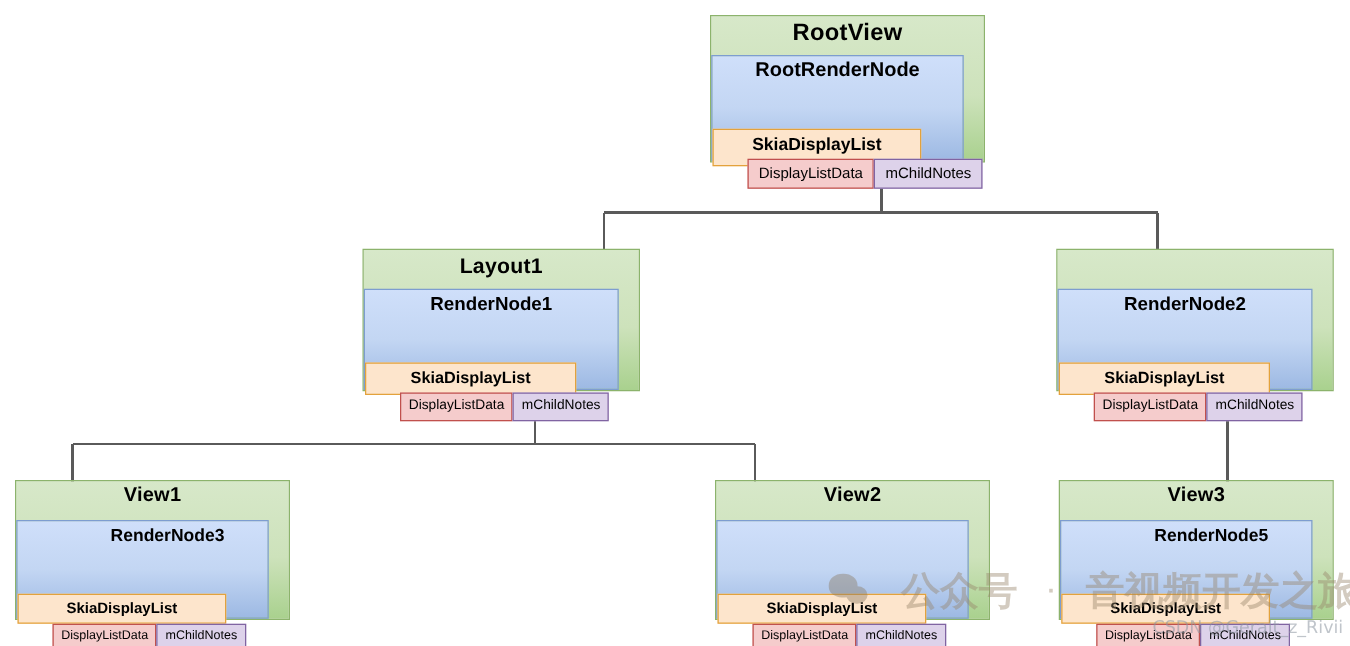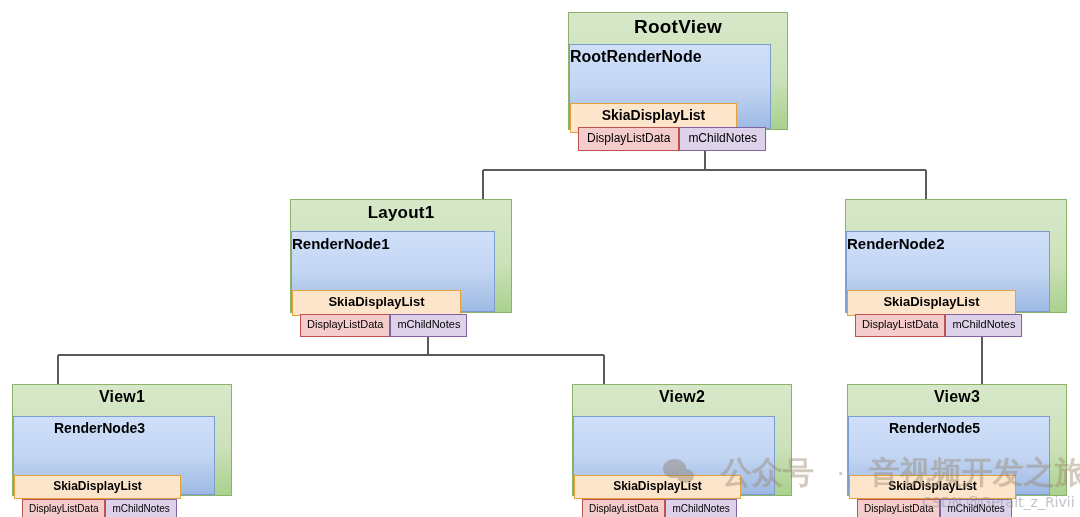--- a/index.html
+++ b/index.html
@@ -32,21 +32,21 @@
 
   
   .layer-rn{
     position:absolute;left:0;right:16px;top:31px;bottom:0;
     box-sizing:border-box;
     background:linear-gradient(180deg,#cfdffa 0%,#c3d6f3 50%,#9db9e3 100%);
     border:1px solid #7d9dd0;
   }
   .layer-rn > .ttl{
     position:absolute;left:0;right:0;top:3px;
-    text-align:left;
+    text-align:center;
     font-size:15px;font-weight:bold;color:#000;
   }
 
   
   .layer-dl{
     position:absolute;left:0;right:33px;top:58px;bottom:-5px;
     box-sizing:border-box;
     background:#fde5cc;
     border:1px solid #e3a23c;
   }
@@ -61,21 +61,21 @@
     position:absolute;left:7px;right:7px;top:23px;
     display:flex;justify-content:space-between;align-items:flex-start;
   }
   .chip{
     box-sizing:border-box;
     padding:4px 6px 5px 6px;
     font-size:11px;color:#000;
     text-align:center;white-space:nowrap;
     line-height:1.05;
   }
-  .chip-data{background:#f5cccc;border:1px solid #c0504d;}
+  .chip-data{background:#f5cccc;border:1px solid #c0504d;margin-left:20px;}
   .chip-notes{background:#ddd2ea;border:1px solid #8064a2;}
 
   
   .node.root .layer-view > .ttl{font-size:19px;}
   .node.root .layer-rn  > .ttl{font-size:16px;}
   .node.root .layer-dl  > .ttl{font-size:14px;}
   .node.root .chip{font-size:12px;padding:4px 8px 5px 8px;}
 
   
   .node.small .layer-view > .ttl{font-size:16px;}

